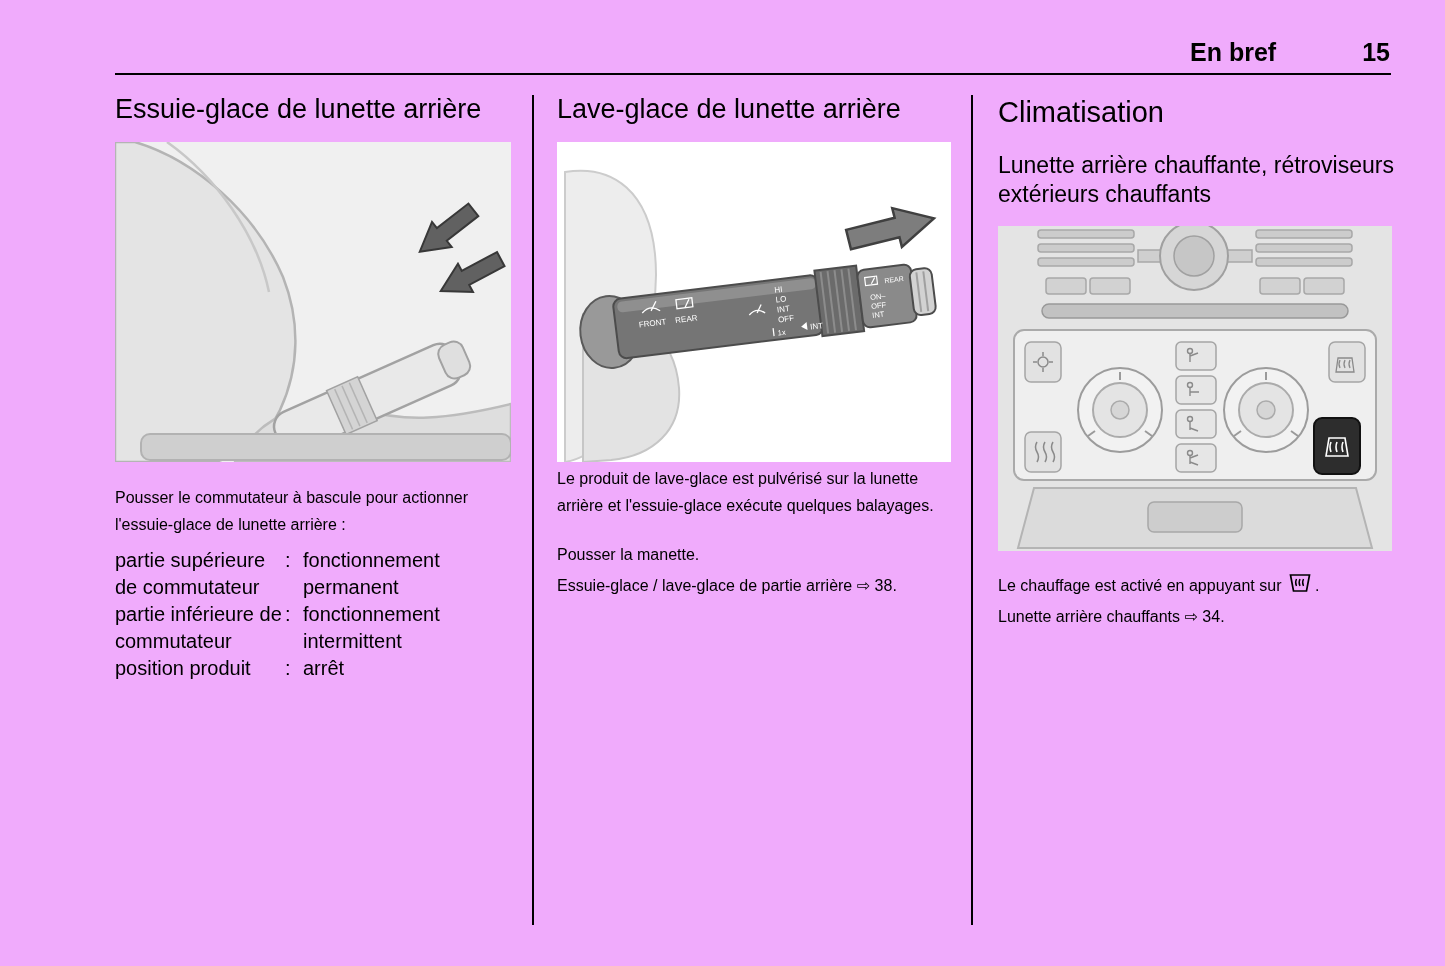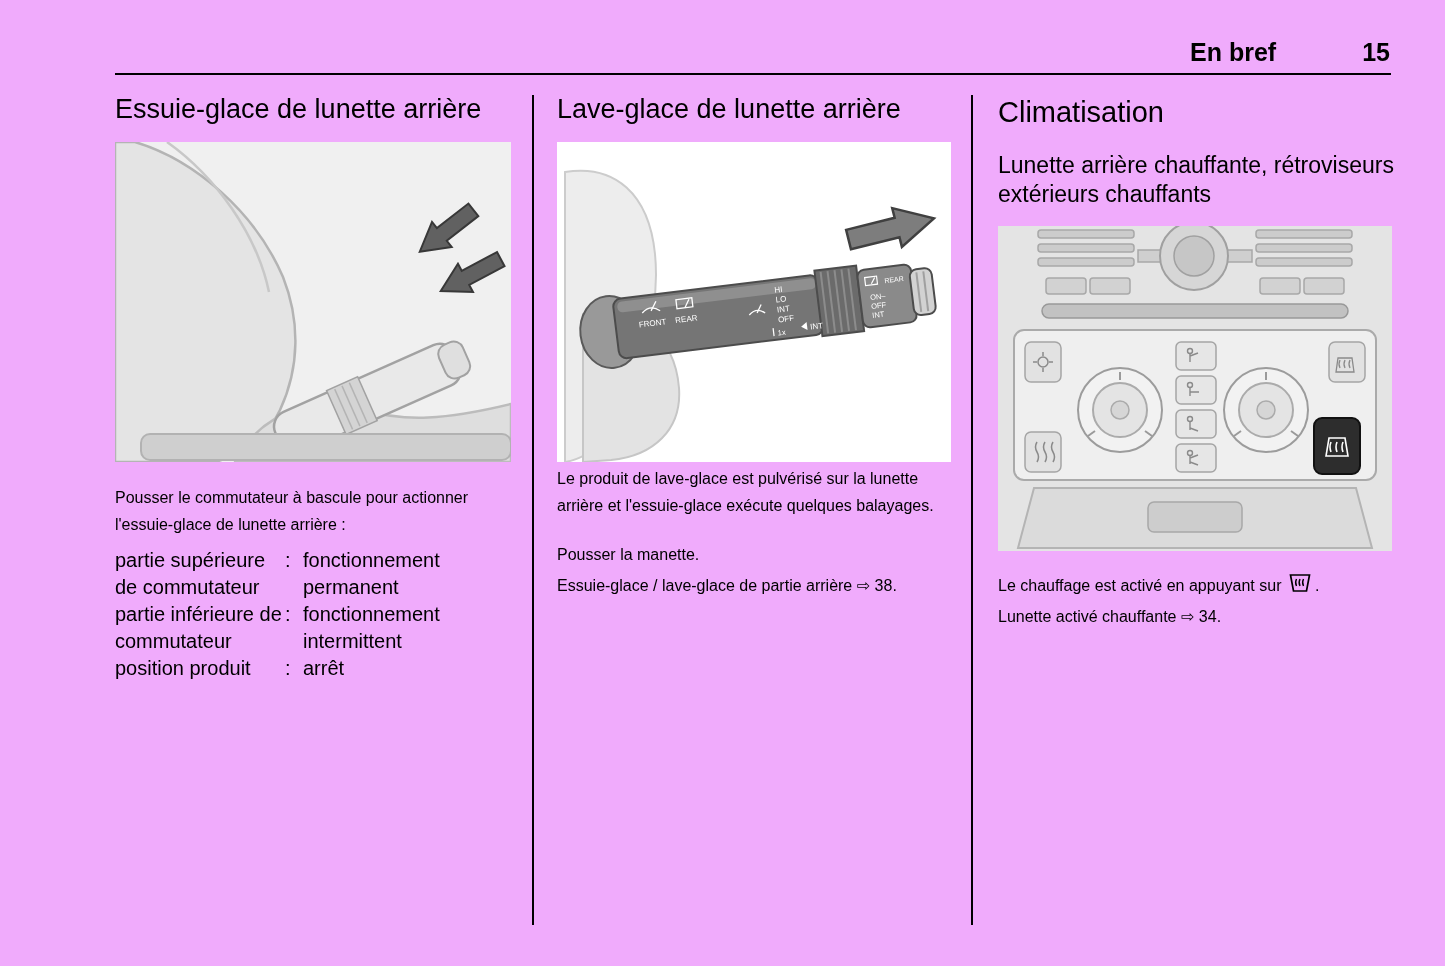--- a/index.html
+++ b/index.html
@@ -308,19 +308,19 @@
       <span>Le chauffage est activé en appuyant sur </span><svg class="inline-icon" width="24" height="21" viewBox="0 0 24 21">
           <path d="M2.5,2 h19 l-3,16 h-13 z" fill="none" stroke="#000" stroke-width="1.7"></path>
           <g fill="none" stroke="#000" stroke-width="1.4">
             <path d="M8.5,6 q-1.8,3.5 0,7"></path>
             <path d="M12,6 q-1.8,3.5 0,7"></path>
             <path d="M15.5,6 q-1.8,3.5 0,7"></path>
           </g>
         </svg><span>.</span>
     </p>
     <p class="body-text">
-      <span>Lunette activé chauffante</span>
+      <span>Lunette arrière chauffants</span>
       <span>⇨</span>
       <span>34.</span>
     </p>
   </div>
 
 </div>
 
 </body></html>

